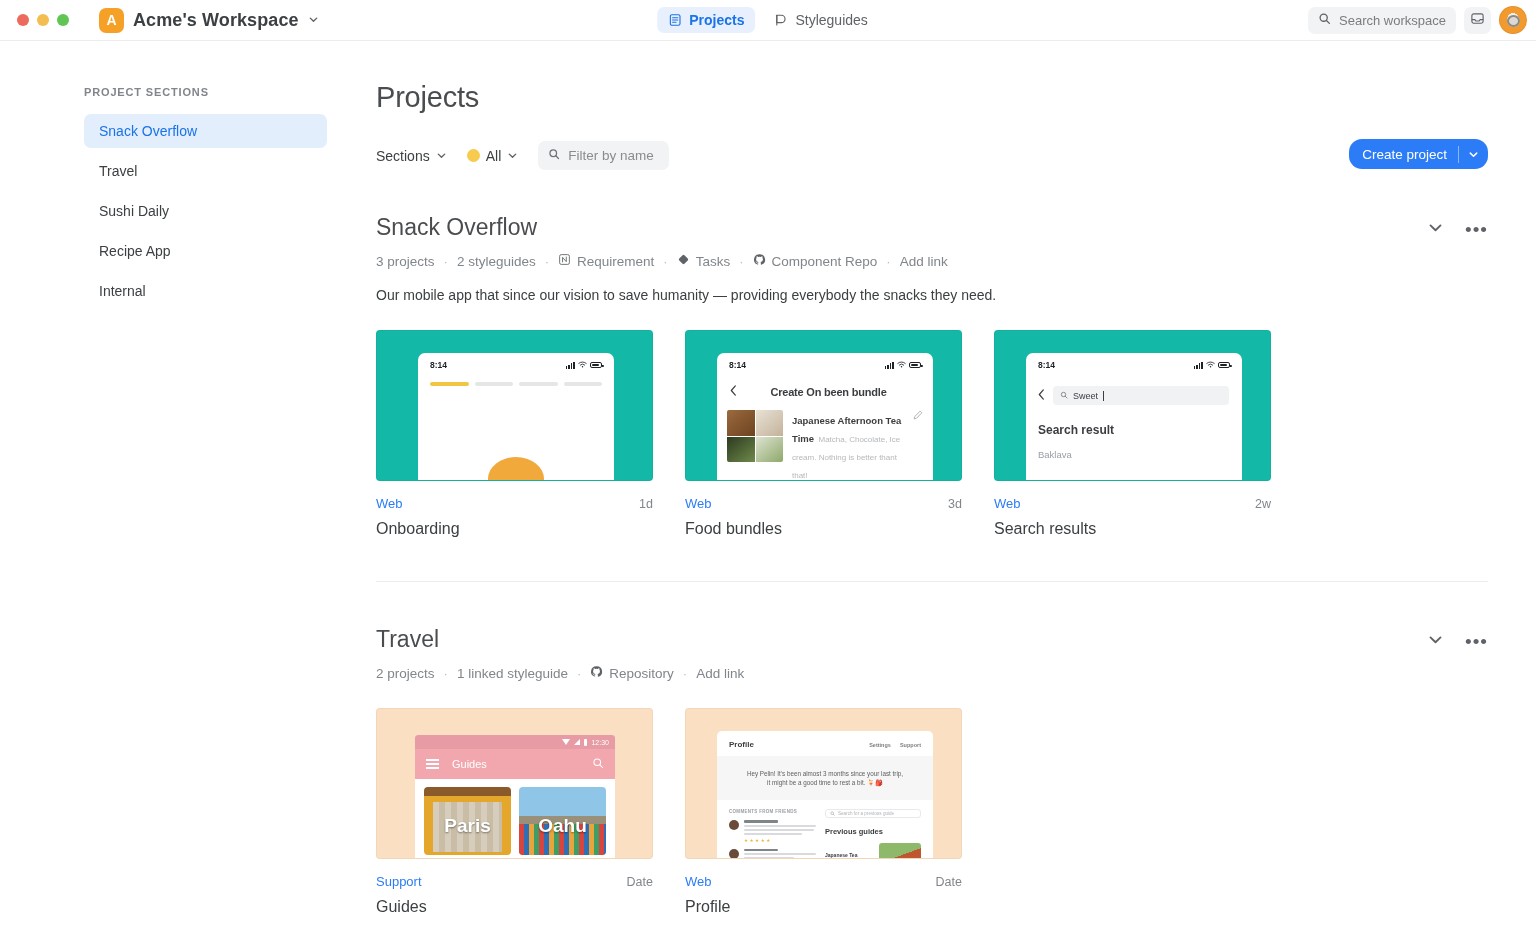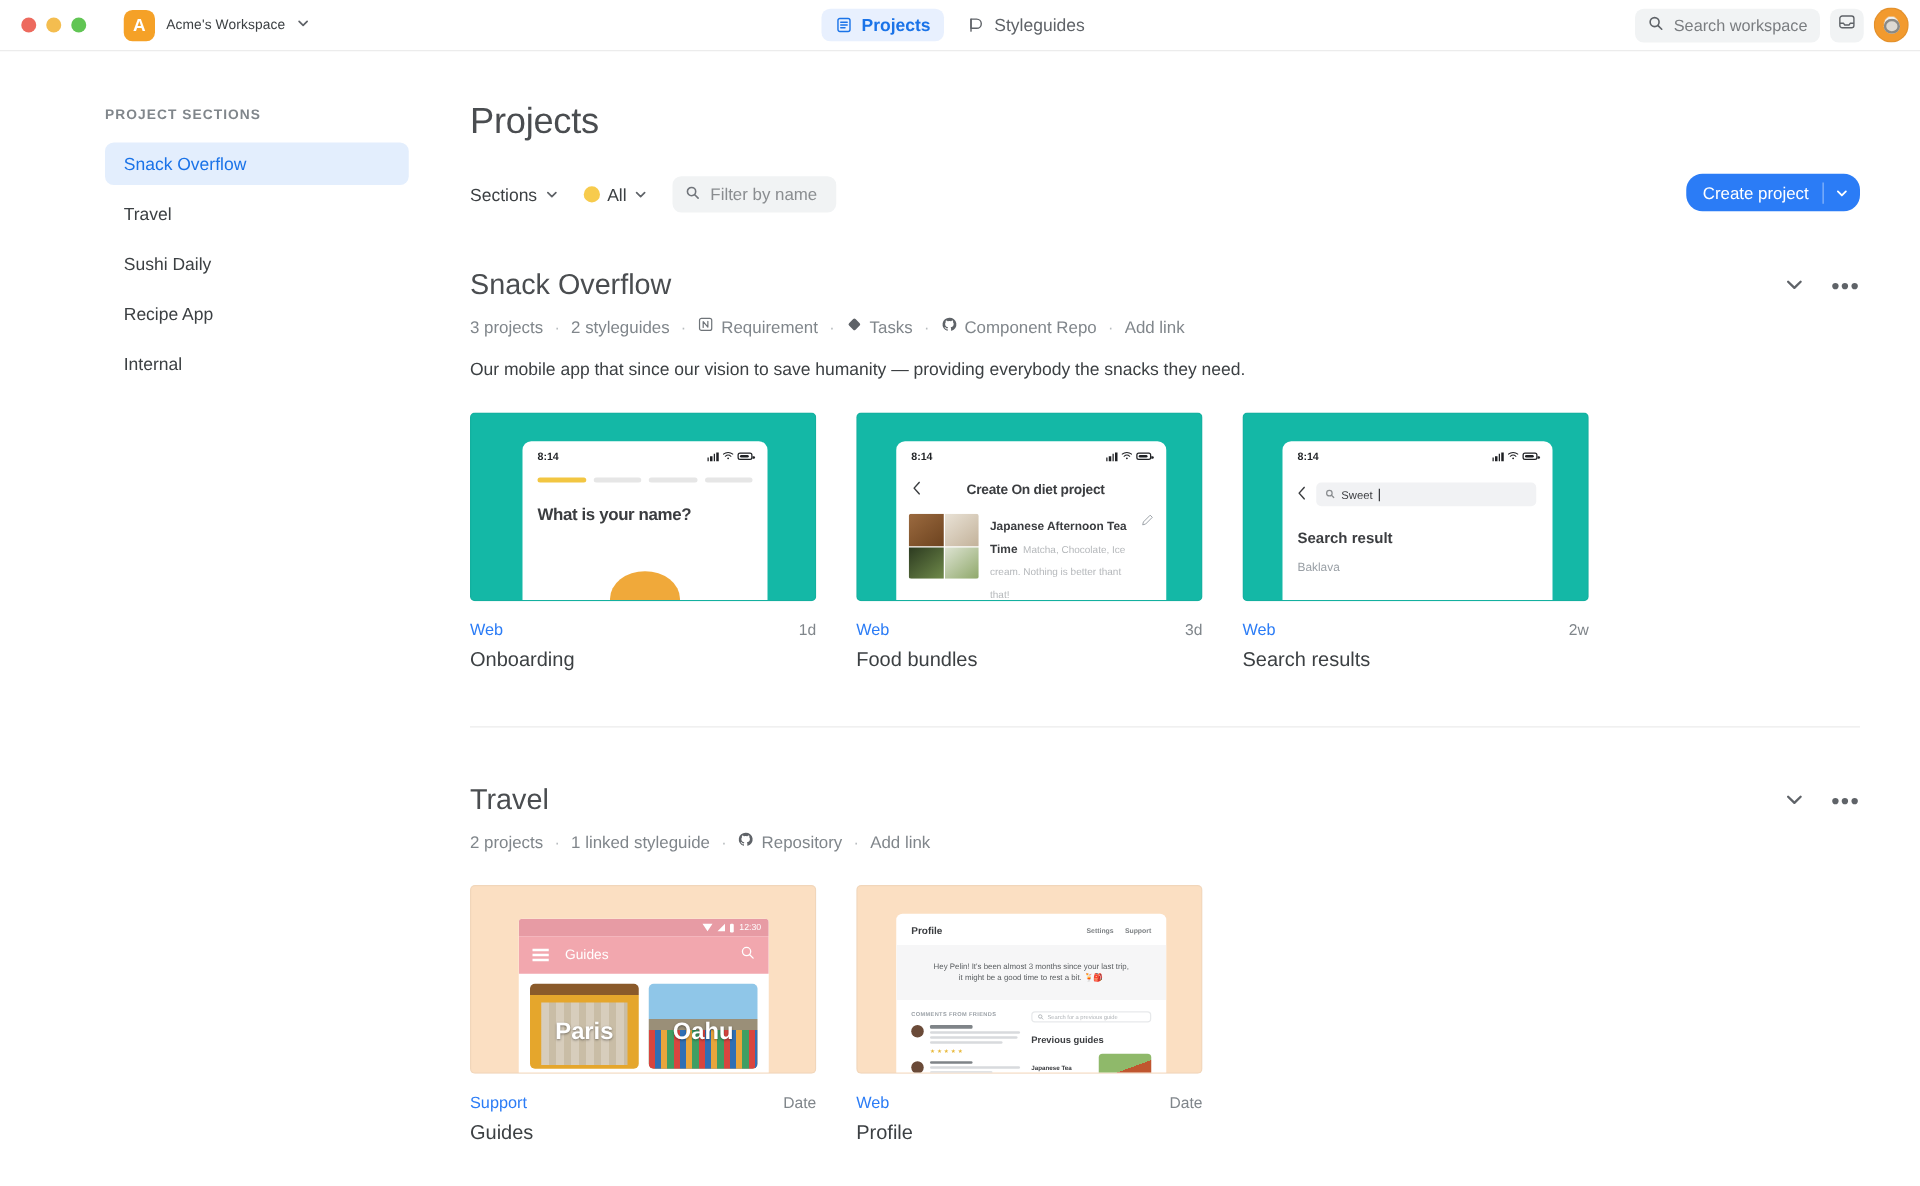--- a/index.html
+++ b/index.html
@@ -33,21 +33,21 @@
   .ws-block {
     display: flex; align-items: center; gap: 9px;
     margin-left: 30px;
   }
   .ws-avatar {
     width: 25px; height: 25px; border-radius: 7px;
     background: #f5a127;
     color: #fff; font-size: 14px; font-weight: 600;
     display: flex; align-items: center; justify-content: center;
   }
-  .ws-name { font-size: 11px; color: #3c4043; font-weight: 400; letter-spacing: .1px; }
+  .ws-name { font-size: 18px; color: #3c4043; font-weight: 700; letter-spacing: .1px; }
   .chev { display: inline-block; }
 
   .center-tabs {
     position: absolute;
     left: 50%; transform: translateX(-50%);
     display: flex; align-items: center; gap: 8px;
   }
   .tab {
     display: flex; align-items: center; gap: 7px;
     padding: 5px 11px;
@@ -489,21 +489,20 @@
                   </span>
                   <span class="batt"></span>
                 </span>
               </div>
               <div class="progress">
                 <span class="on"></span>
                   <span></span>
                   <span></span>
                   <span></span>
               </div>
-              <div class="q-title">What is your name?</div>
               <div class="head-pop"></div>
             </div>
           </div>
           <div class="card-meta">
             <span class="plat">Web</span>
             <span class="when">1d</span>
           </div>
           <div class="card-name">Onboarding</div>
         </div>
 
@@ -527,21 +526,21 @@
                   </span>
                   <span class="batt"></span>
                 </span>
               </div>
               <div class="nav-row">
                 <span class="nav-back">
                   <svg width="9" height="11" viewBox="0 0 8 12">
                       <path d="M6 1L1.6 6 6 11" fill="none" stroke="#3b3d40" stroke-width="1.3" stroke-linecap="round" stroke-linejoin="round"></path>
                     </svg>
                 </span>
-                <span class="nav-title">Create On diet project</span>
+                <span class="nav-title">Create On been bundle</span>
               </div>
               <div class="food-row">
                 <span class="food-grid">
                   <i class="fg1"></i>
                     <i class="fg2"></i>
                     <i class="fg3"></i>
                     <i class="fg4"></i>
                 </span>
                 <span class="food-txt">
                   <span class="food-h">Japanese Afternoon Tea Time</span>

